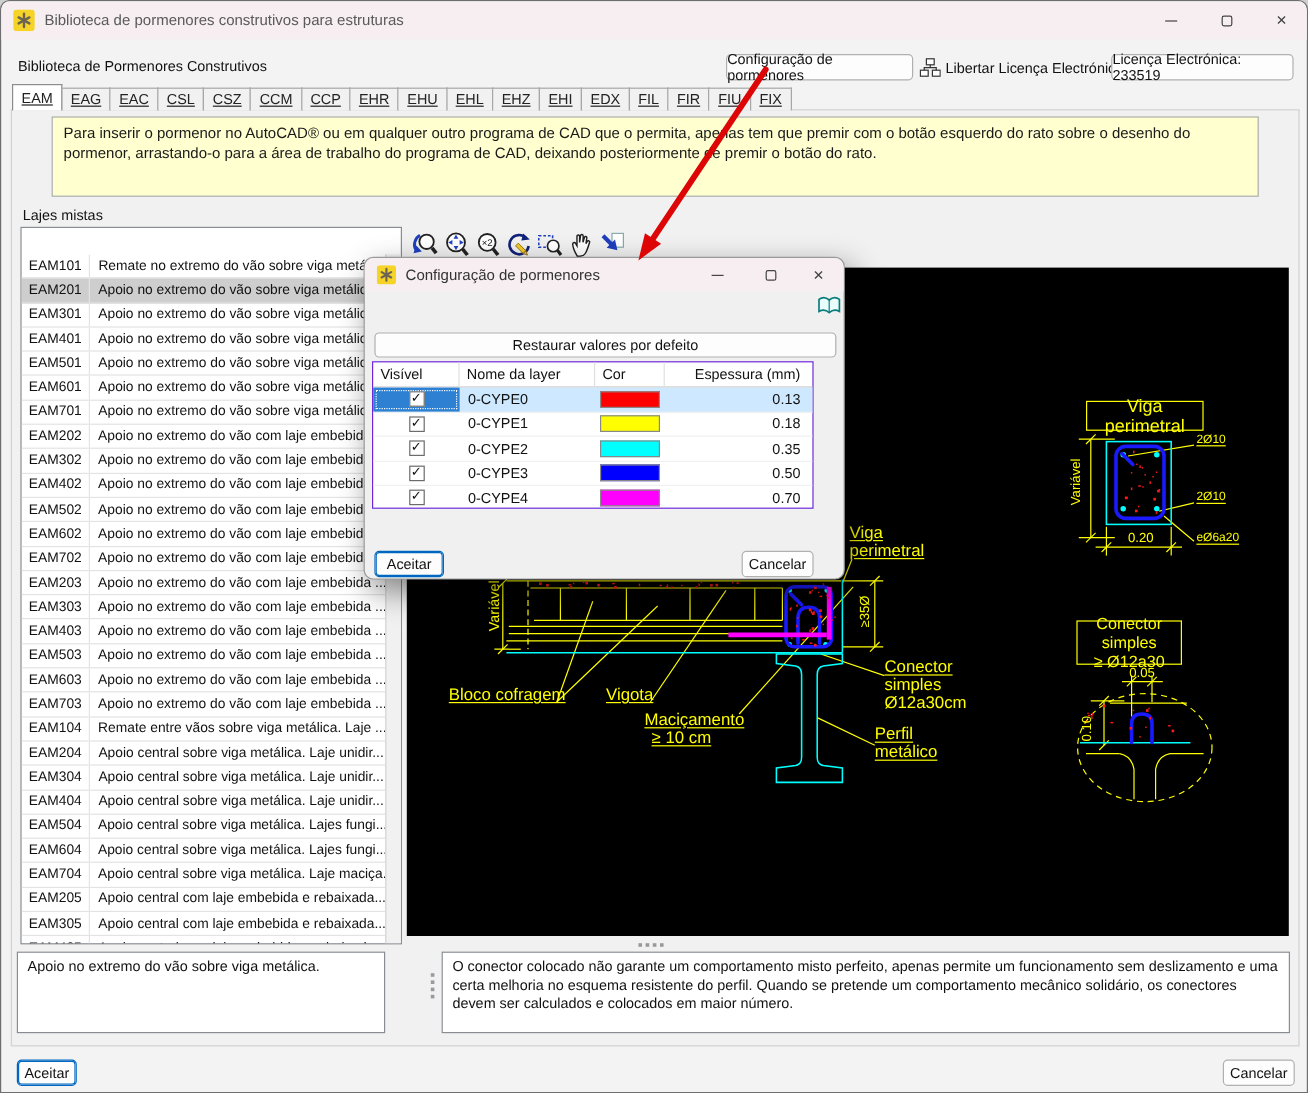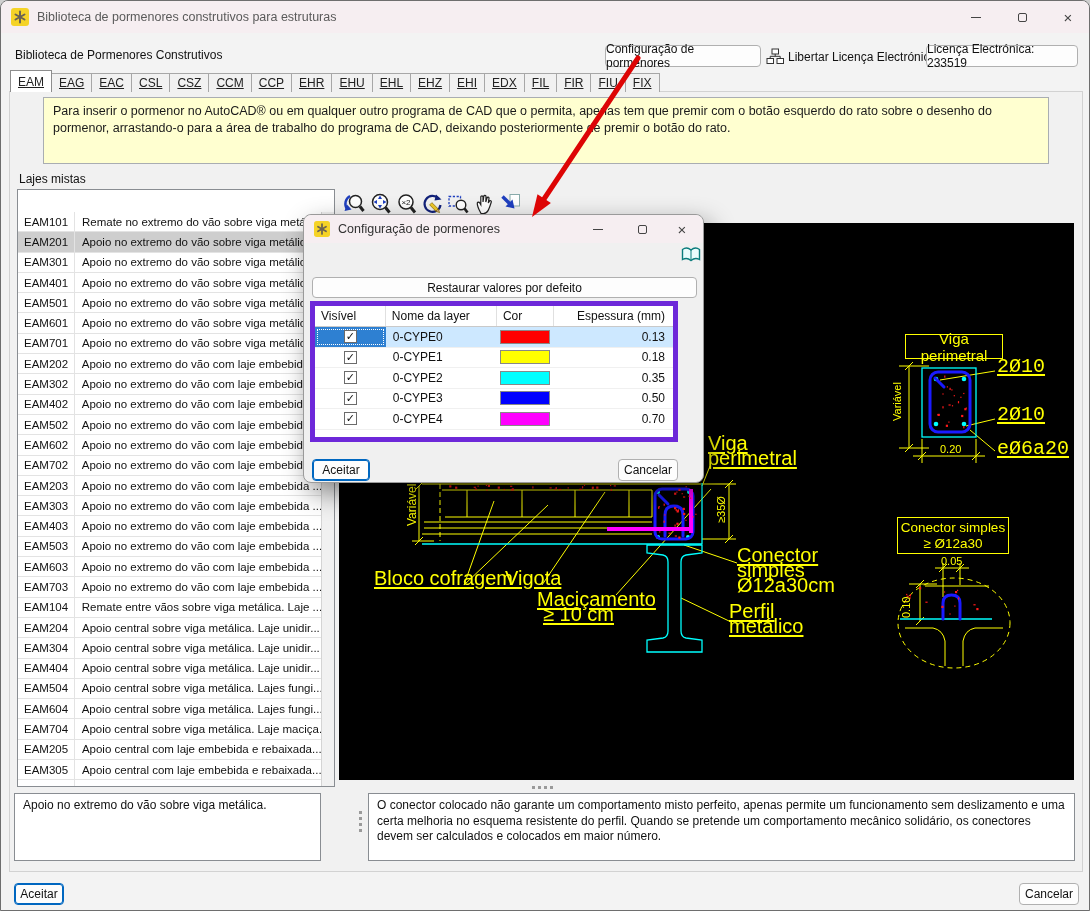--- a/index.html
+++ b/index.html
@@ -49,45 +49,45 @@
   .lc2 { padding-left:7px; white-space:nowrap; overflow:hidden; }
   .lscroll { position:absolute; right:0; top:22px; bottom:0; width:13px; background:#f1f1f1; border-left:1px solid #d4d4d4; }
   .lthumb { position:absolute; left:2px; top:3px; width:8px; height:150px; background:#c6c6c6; border-radius:4px; }
 
   
   .toolbar { position:absolute; left:340px; top:190px; display:flex; gap:1px; }
   .ticon { width:25px; height:26px; display:flex; align-items:center; justify-content:center; }
 
   
   .drawing { position:absolute; left:338px; top:222px; width:735px; height:557px; background:#000; overflow:hidden; }
-  .cadlbl { position:absolute; color:#ffff00; font-size:20px; line-height:15px; white-space:nowrap; }
+  .cadlbl { position:absolute; color:#ffff00; font-size:14px; line-height:15px; white-space:nowrap; }
   .cadlbl .ln { display:block; }
   .u { text-decoration:underline; text-underline-offset:2px; }
   .dim { font-size:11px; }
-  .big { font-size:20px;font-family:Liberation Mono, monospace; }
+  .big { font-size:10px; }
   .rot { transform:rotate(-90deg); transform-origin:0 0; }
   .cadbox { position:absolute; border:1px solid #ffff00; color:#ffff00; display:flex; flex-direction:column;
             align-items:center; justify-content:center; text-align:center; }
 
   
   .hdots { position:absolute; left:531px; top:785px; width:26px; display:flex; gap:3px; }
   .hdots i { width:3px; height:3px; background:#9a9a9a; }
   .vdots { position:absolute; left:358px; top:810px; display:flex; flex-direction:column; gap:3px; }
   .vdots i { width:3px; height:3px; background:#9a9a9a; }
   .descpanel { position:absolute; background:#fff; border:1px solid #898d92; font-size:12px; line-height:15.5px;
                color:#111; padding:4px 8px; }
 
   
   .dialog { position:absolute; left:302px; top:213px; width:401px; height:269px; background:#f0f0f0;
             border:1px solid #9a9a9a; border-radius:8px; box-shadow:6px 10px 26px rgba(0,0,0,.45); z-index:10; }
   .dtitlebar { position:absolute; left:0; top:0; right:0; height:28px; background:#f6eef1; border-radius:8px 8px 0 0; }
   .dtitle { position:absolute; left:34px; top:7px; font-size:12.5px; color:#333; }
   .dctl { position:absolute; top:0; width:34px; height:28px; display:flex; align-items:center; justify-content:center; color:#444; }
   .dbtnwide { position:absolute; left:8px; width:385px; height:21px; }
-  .dtable { position:absolute; left:6px; top:86px; width:368px; height:141px; background:#fff; border:5px solid #6d28d9; }
+  .dtable { position:absolute; left:6px; top:86px; width:368px; height:123px; background:#fff; border:1px solid #6d28d9; }
   .dhead { display:flex; height:21px; border-bottom:1px solid #c9c9c9; align-items:center; font-size:12px; color:#111; }
   .dh { padding-left:6px; height:100%; display:flex; align-items:center; border-right:1px solid #e0e0e0; }
   .drow { display:flex; height:20.5px; align-items:stretch; font-size:12px; color:#111; border-bottom:1px solid #f0f0f0; }
   .drow.dsel { background:#cde8ff; }
   .dc { display:flex; align-items:center; }
   .dc1 { width:72px; justify-content:center; }
   .dc1.cellsel { background:#2e80d2; outline:1px dotted #fff; outline-offset:-3px; }
   .dc2 { width:113px; padding-left:7px; }
   .dc3 { width:58px; justify-content:center; }
   .dc4 { width:121px; justify-content:flex-end; padding-right:8px; }
@@ -558,21 +558,21 @@
     <div class="cadlbl" style="left:390px;top:381px">
       <span class="ln u">Perfil</span>
       <span class="ln u">metálico</span>
     </div>
     <div class="cadbox" style="left:566px;top:111px;width:98px;height:25px;font-size:15px">Viga perimetral</div>
     <div class="cadlbl u big" style="left:658px;top:136px">2Ø10</div>
     <div class="cadlbl u big" style="left:658px;top:184px">2Ø10</div>
     <div class="cadlbl u big" style="left:658px;top:218px">eØ6a20</div>
     <div class="cadlbl rot dim" style="left:551px;top:198px">Variável</div>
     <div class="cadlbl dim" style="left:601px;top:219px">0.20</div>
-    <div class="cadbox" style="left:558px;top:294px;width:112px;height:37px;font-size:13.5px;line-height:16px">
+    <div class="cadbox" style="left:558px;top:294px;width:88px;height:37px;font-size:13.5px;line-height:16px">
       <span>Conector simples</span>
       <span>≥ Ø12a30</span>
     </div>
     <div class="cadlbl dim" style="left:602px;top:331px">0.05</div>
     <div class="cadlbl rot dim" style="left:560px;top:395px">0.10</div>
   </div>
 
   <div class="hdots">
       <i></i>
       <i></i>

